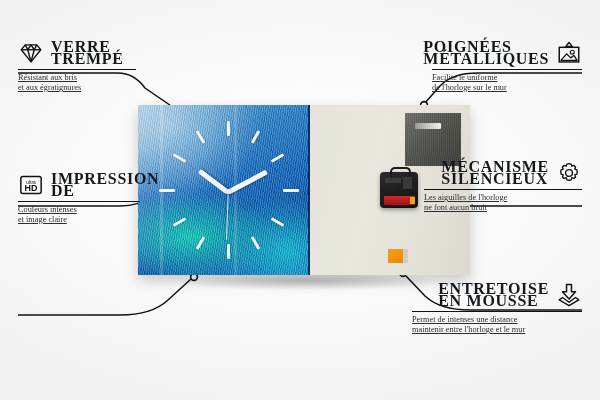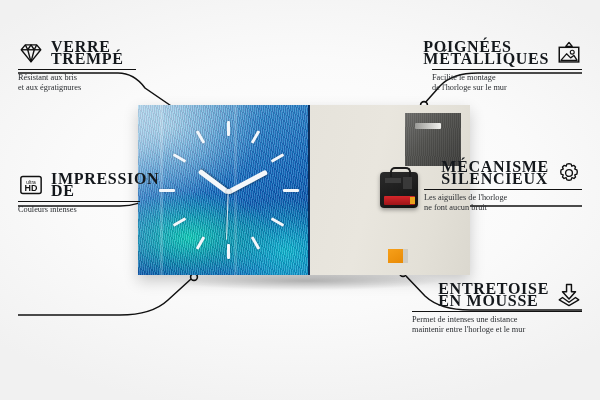--- a/index.html
+++ b/index.html
@@ -89,21 +89,21 @@
   .center-cap{position:absolute;left:88px;top:84px;width:5px;height:5px;
     background:#e9eef4;border-radius:50%;box-shadow:0 0 2px rgba(0,0,0,.4);}
 
   
   .feature{position:absolute;}
   .feature .title{
     font-weight:bold;font-size:16px;letter-spacing:.7px;color:#14181c;
     line-height:12.5px;text-transform:uppercase;
   }
   .feature .rule{height:1px;background:#111;margin:3px 0 3px 0;}
-  .feature .sub{font-size:8.3px;line-height:10px;color:#2a2d31;}
+  .feature .sub{font-size:8.3px;line-height:10px;color:#2a2d31;text-decoration:underline;}
   .feat-left{text-align:left;}
   .feat-right{text-align:left;}
   .head-row{display:flex;align-items:center;gap:7px;}
   .head-row.right{justify-content:flex-end;}
   .icon{width:26px;height:26px;flex:0 0 26px;display:block;}
 
   
   #wires{position:absolute;left:0;top:0;width:600px;height:400px;pointer-events:none;}
 </style>
 </head>
@@ -209,38 +209,39 @@
         <rect x="3.5" y="5.5" width="25" height="21" rx="2.5" fill="none" stroke="#111" stroke-width="1.8"></rect>
         <text x="16" y="14.4" text-anchor="middle" font-family="Liberation Sans, sans-serif" font-size="6" fill="#111">ultra</text>
         <text x="16" y="23.6" text-anchor="middle" font-family="Liberation Sans, sans-serif" font-size="11" font-weight="bold" fill="#111">HD</text>
       </svg>
       <div>
         <div class="title">IMPRESSION DE</div>
       </div>
     </div>
     <div class="rule" style="width:122px;"></div>
     <div class="sub">Couleurs intenses</div>
+    <div class="sub">et image claire</div>
   </div>
 
 
   <div class="feature feat-right" style="left:432px;top:40px;width:150px;">
     <div class="head-row right">
       <div>
         <div class="title">POIGNÉES</div>
         <div class="title">MÉTALLIQUES</div>
       </div>
       <svg class="icon" viewBox="0 0 32 32">
         <path d="M16,3 L12,8 L20,8 Z" fill="none" stroke="#111" stroke-width="1.6" stroke-linejoin="round"></path>
         <rect x="4" y="9" width="24" height="18" fill="none" stroke="#111" stroke-width="1.8"></rect>
         <circle cx="20" cy="15" r="2.4" fill="none" stroke="#111" stroke-width="1.4"></circle>
         <path d="M6,25 L13,17 L18,22 L22,19 L26,25 Z" fill="none" stroke="#111" stroke-width="1.6" stroke-linejoin="round"></path>
       </svg>
     </div>
     <div class="rule" style="width:150px;margin-left:auto;"></div>
-    <div class="sub">Facilite le montage</div>
+    <div class="sub">Facilite le uniforme</div>
     <div class="sub">de l'horloge sur le mur</div>
   </div>
 
   <div class="feature feat-right" style="left:424px;top:160px;width:158px;">
     <div class="head-row right">
       <div>
         <div class="title">MÉCANISME</div>
         <div class="title">SILENCIEUX</div>
       </div>
       <svg class="icon" viewBox="0 0 32 32">

